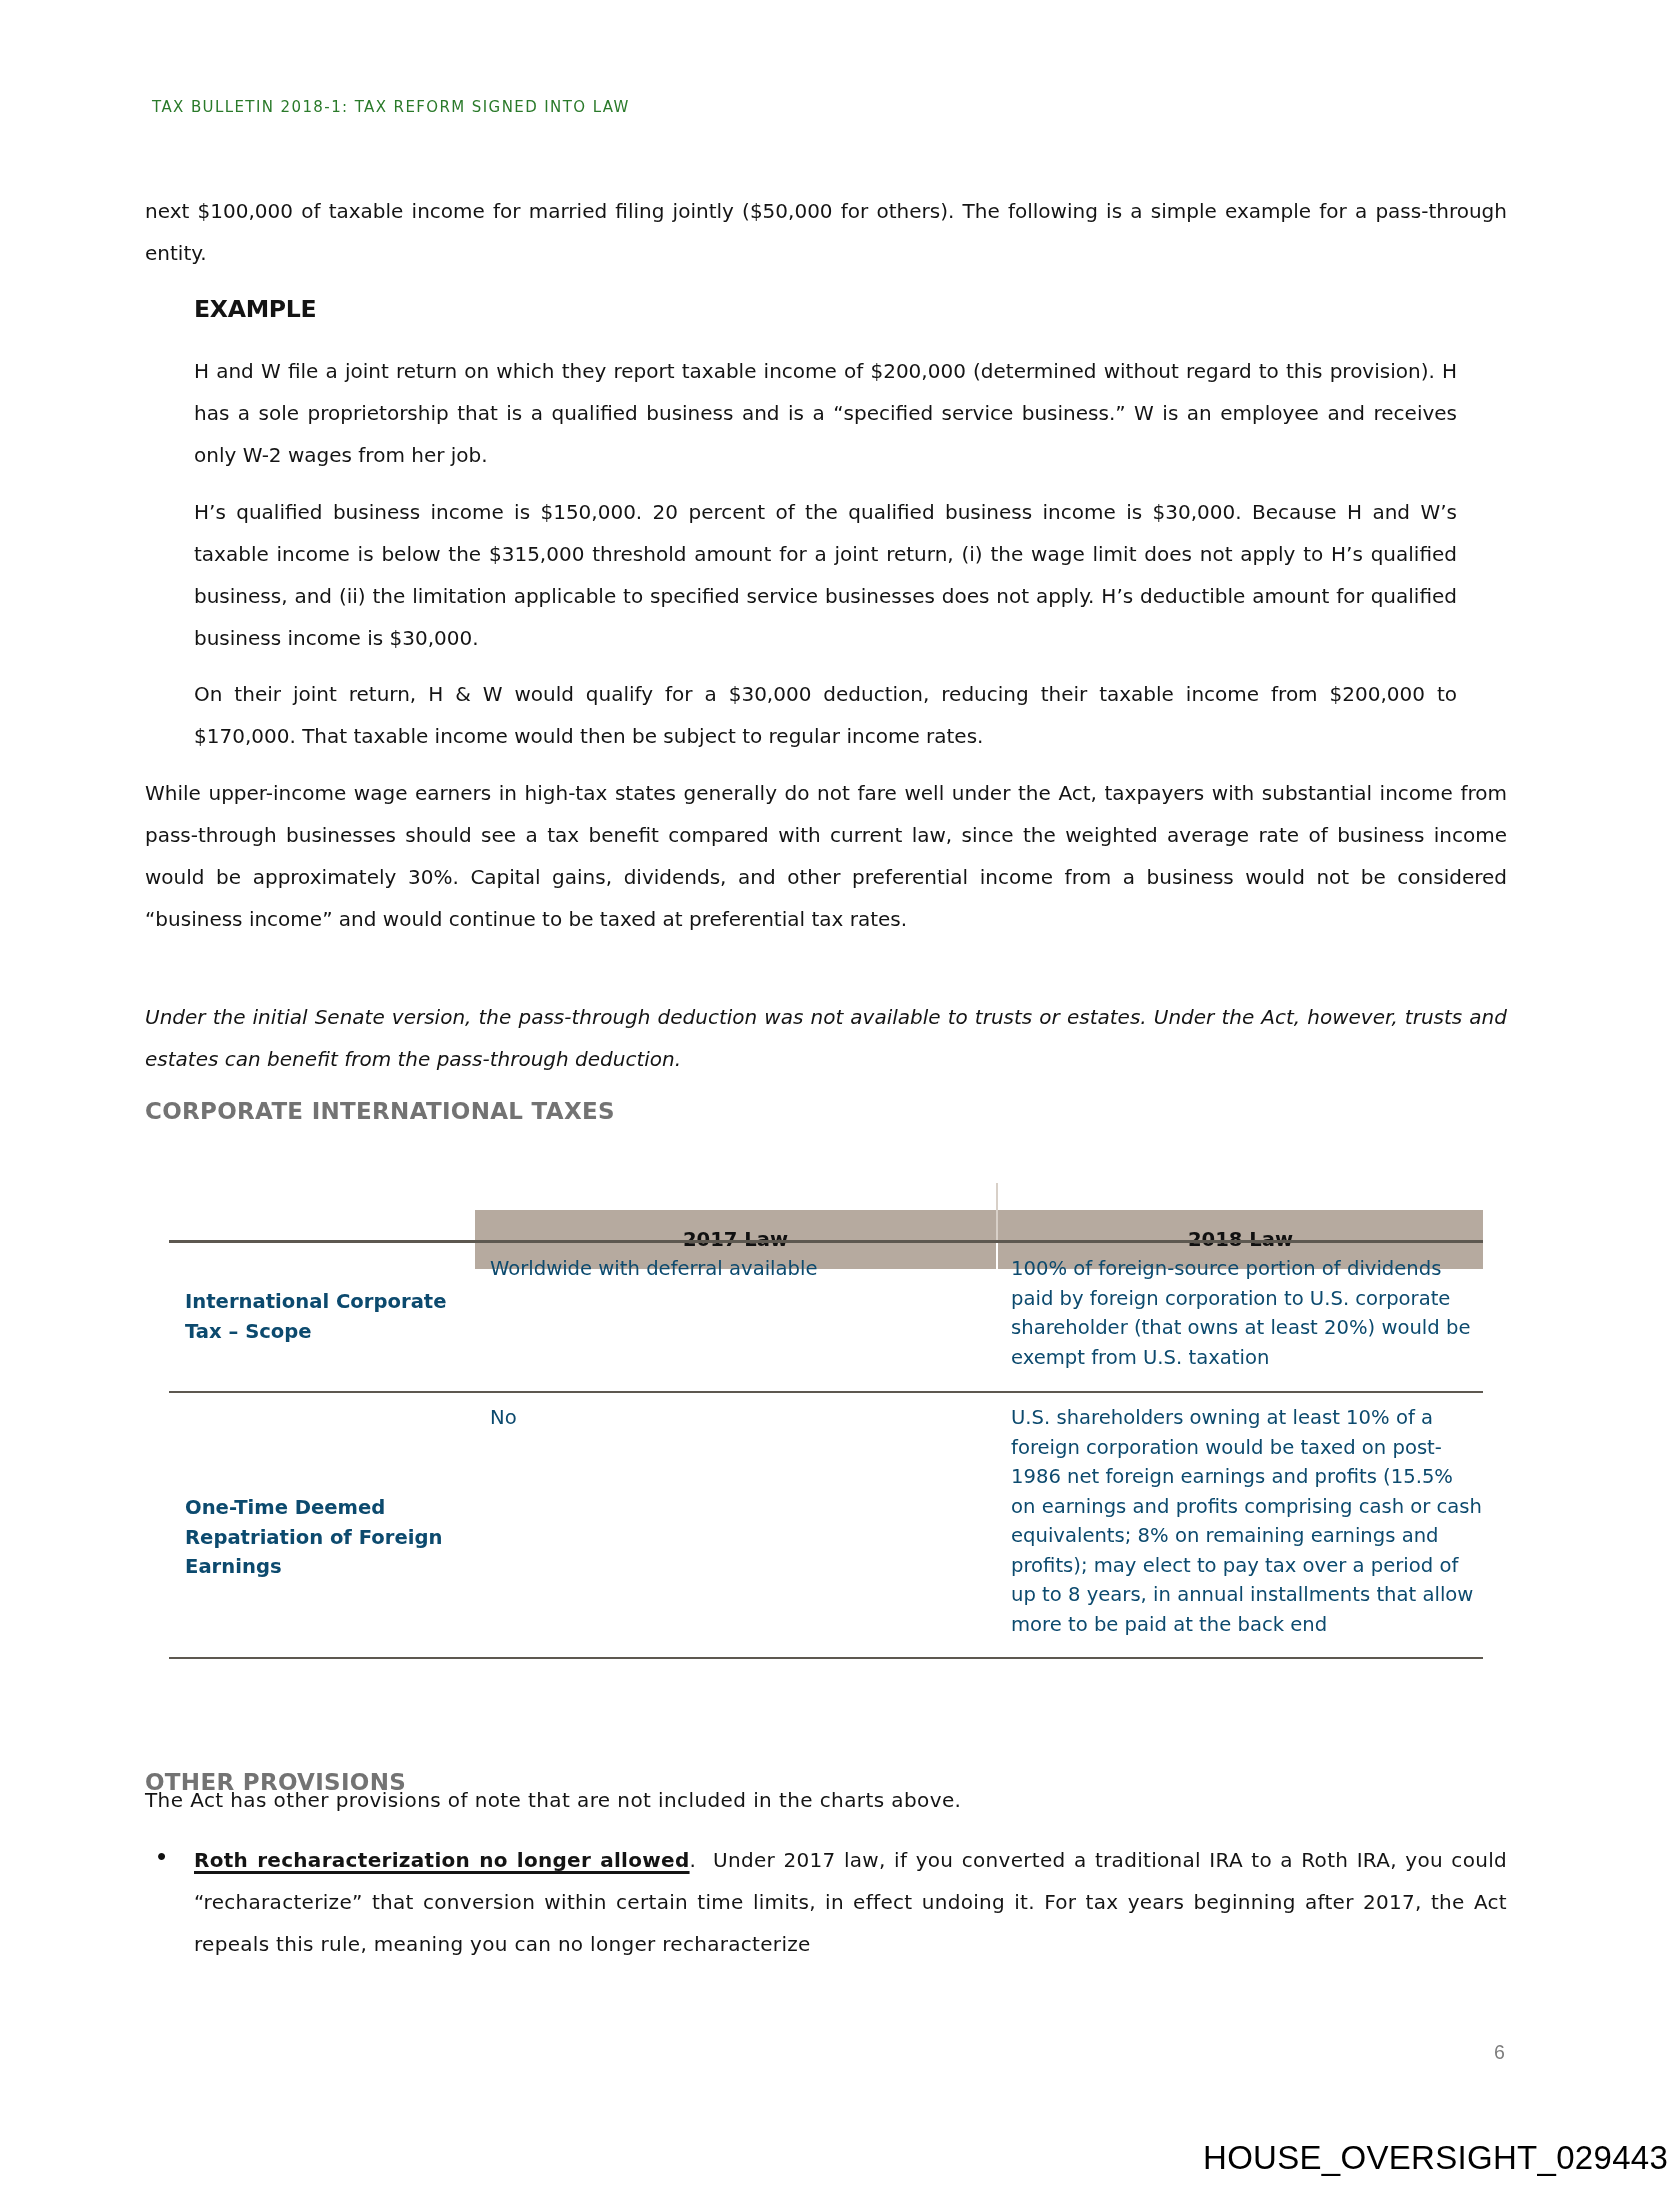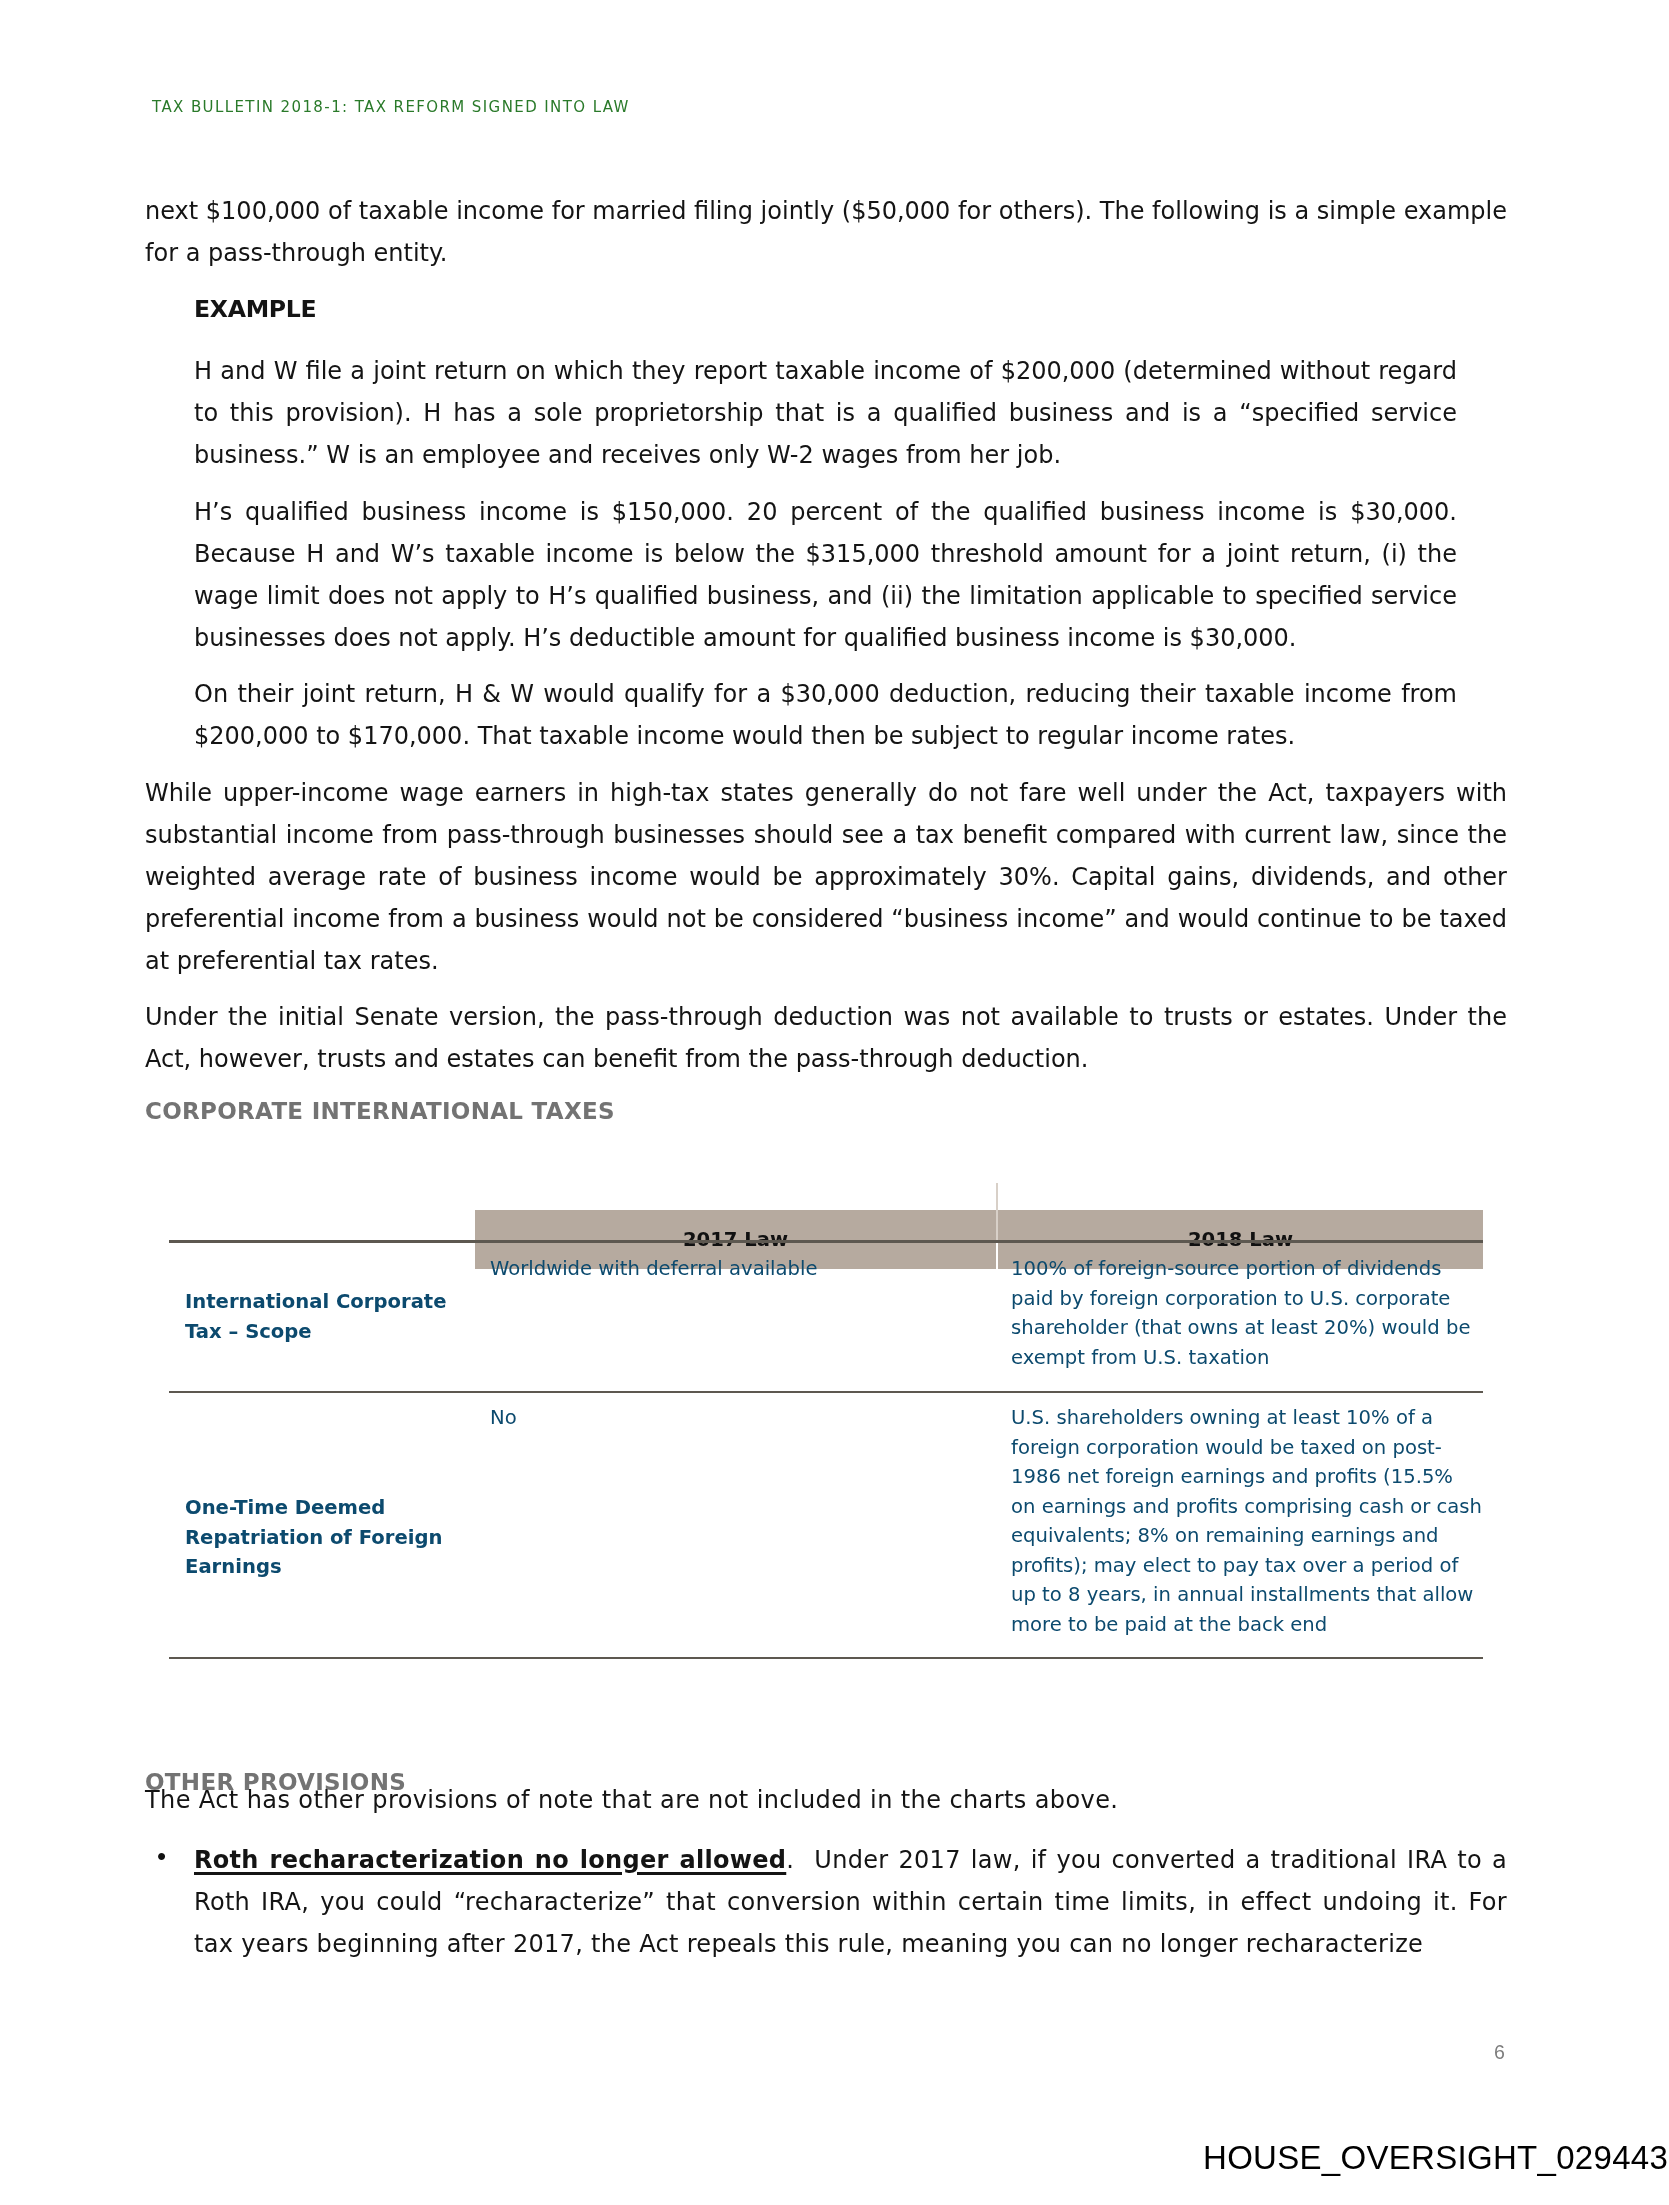--- a/index.html
+++ b/index.html
@@ -1,21 +1,21 @@
 <!DOCTYPE html>
 <html style="font-size:10.5px"><head>
 <meta charset="utf-8">
 <style>
   html, body { margin: 0; padding: 0; background: #ffffff; }
   body { width: 1669px; height: 2205px; position: relative; overflow: hidden;
          font-family: "Liberation Sans", "DejaVu Sans", sans-serif; color: #111; }
   .abs { position: absolute; }
   .running-header { left: 152px; top: 98px; font-size: 15px; letter-spacing: 1.4px;
          color: #2a7a2a; font-family: "DejaVu Sans", sans-serif; }
-  .para { font-family: "DejaVu Sans", sans-serif; font-size: 24px; line-height: 42px;
+  .para { font-family: "DejaVu Sans", sans-serif; font-size: 20px; line-height: 42px;
           color: #141414; text-align: justify; }
   .body-para { left: 145px; width: 1362px; }
   .ex-para { left: 194px; width: 1263px; }
   .example-label { left: 194px; top: 295px; font-family: "DejaVu Sans", sans-serif;
           font-size: 23.6px; font-weight: bold; color: #141414; letter-spacing: -0.3px; }
   .section-h { left: 145px; font-family: "DejaVu Sans", sans-serif; font-size: 23px;
           font-weight: bold; color: #737373; letter-spacing: 0.3px; }
   
   .tbl-head { top: 1183px; height: 59px; background: #b6aa9f; margin-top: 27px; }
   .tbl-head-1 { left: 475px; width: 521px; }
@@ -41,21 +41,21 @@
 <div class="abs running-header">TAX BULLETIN 2018-1: TAX REFORM SIGNED INTO LAW</div>
 
 <div class="abs para body-para" style="top:190px;">next $100,000 of taxable income for married filing jointly ($50,000 for others). The following is a simple example for a pass-through entity.</div>
 
 <div class="abs example-label">EXAMPLE</div>
 <div class="abs para ex-para" style="top:350px;">H and W file a joint return on which they report taxable income of $200,000 (determined without regard to this provision). H has a sole proprietorship that is a qualified business and is a “specified service business.” W is an employee and receives only W-2 wages from her job.</div>
 <div class="abs para ex-para" style="top:491px;">H’s qualified business income is $150,000.  20 percent of the qualified business income is $30,000. Because H and W’s taxable income is below the $315,000 threshold amount for a joint return, (i) the wage limit does not apply to H’s qualified business, and (ii) the limitation applicable to specified service businesses does not apply.  H’s deductible amount for qualified business income is $30,000.</div>
 <div class="abs para ex-para" style="top:673px;">On their joint return, H &amp; W would qualify for a $30,000 deduction, reducing their taxable income from $200,000 to $170,000.  That taxable income would then be subject to regular income rates.</div>
 
 <div class="abs para body-para" style="top:772px;">While upper-income wage earners in high-tax states generally do not fare well under the Act, taxpayers with substantial income from pass-through businesses should see a tax benefit compared with current law, since the weighted average rate of business income would be approximately 30%.  Capital gains, dividends, and other preferential income from a business would not be considered “business income” and would continue to be taxed at preferential tax rates.</div>
-<div class="abs para body-para" style="top:996px;">Under the initial Senate version, the pass-through deduction was not available to trusts or estates.  Under the Act, however, trusts and estates can benefit from the pass-through deduction.</div>
+<div class="abs para body-para" style="top:996px;font-style:italic;">Under the initial Senate version, the pass-through deduction was not available to trusts or estates.  Under the Act, however, trusts and estates can benefit from the pass-through deduction.</div>
 
 <div class="abs section-h" style="top:1098px;">CORPORATE INTERNATIONAL TAXES</div>
 
 <div>
   <div class="abs tbl-head tbl-head-1">
     <div class="th-text">2017 Law</div>
   </div>
   <div class="abs tbl-head-sep"></div>
   <div class="abs tbl-head tbl-head-2">
     <div class="th-text">2018 Law</div>

